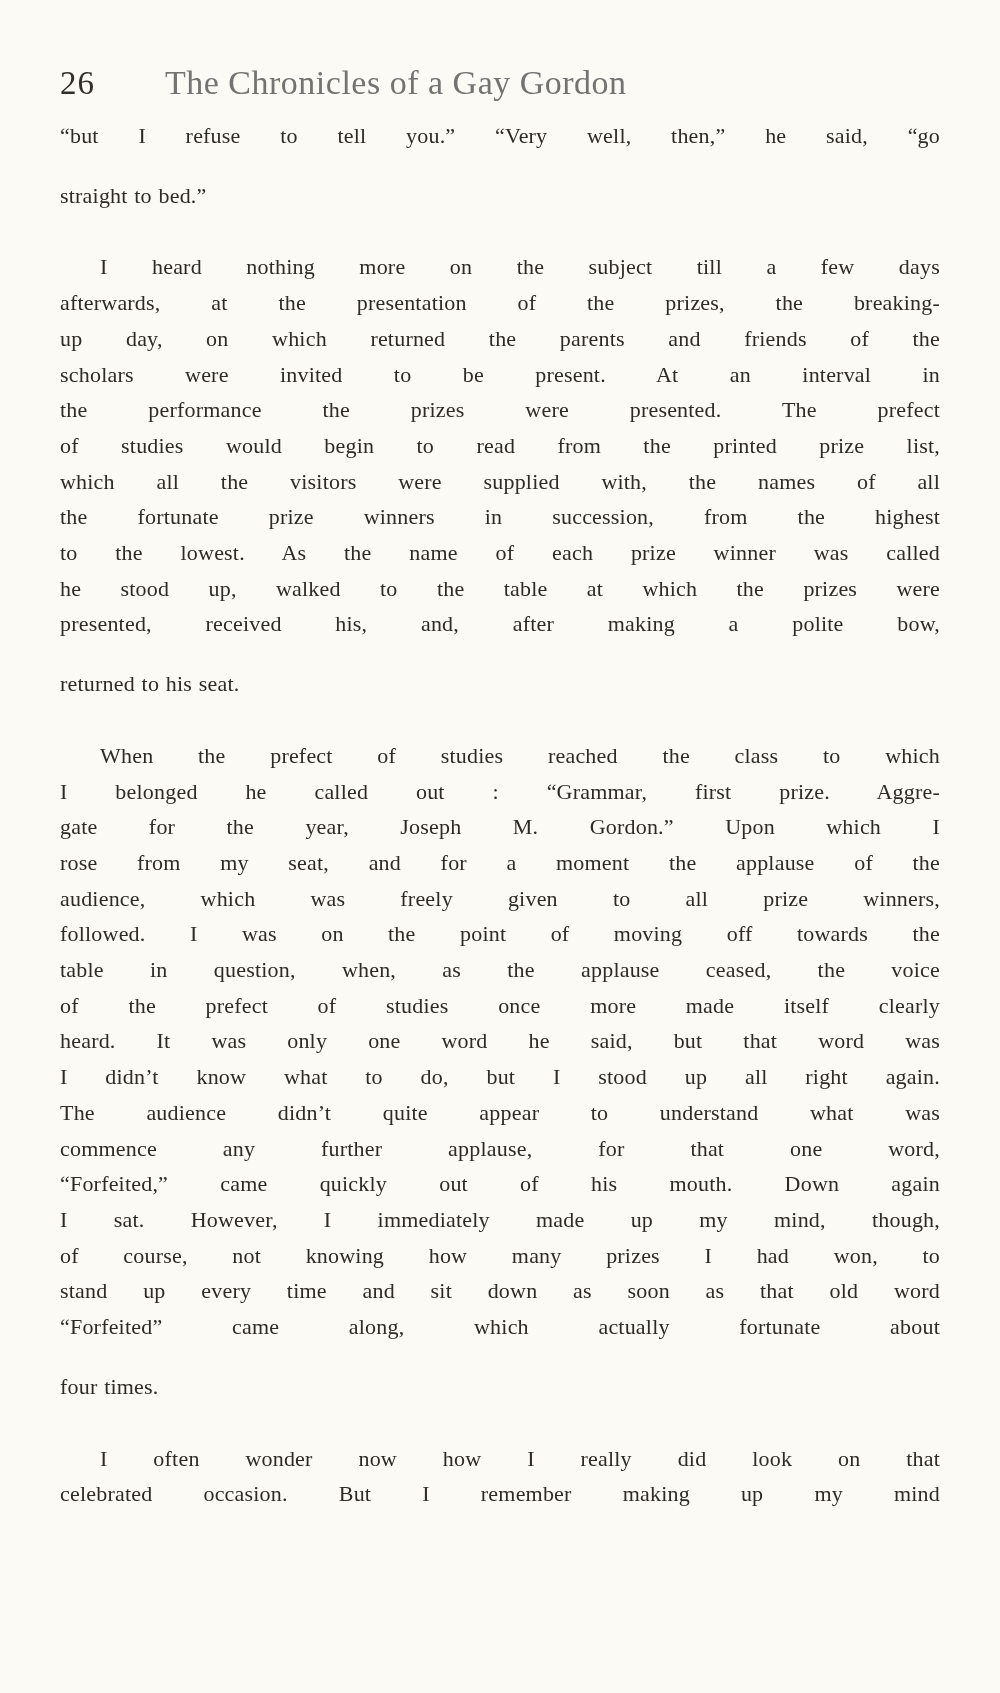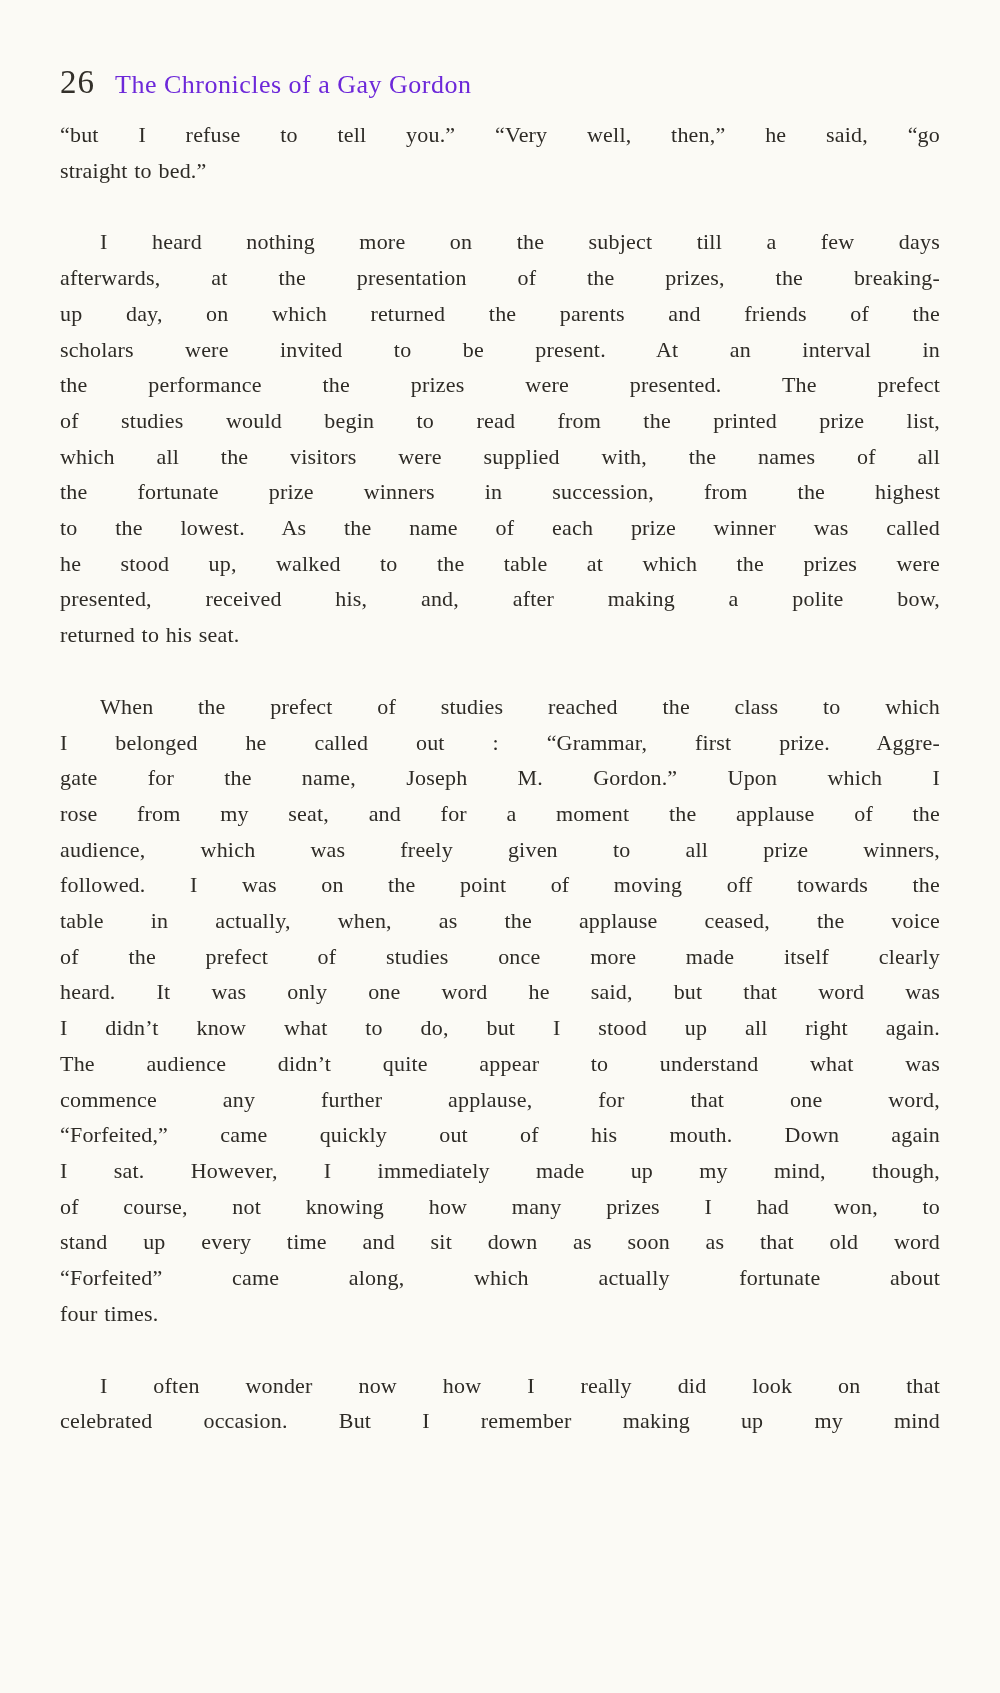--- a/index.html
+++ b/index.html
@@ -20,46 +20,47 @@
     overflow: hidden;
   }
   .header {
     display: flex;
     align-items: baseline;
     margin: 0 0 16px 0;
   }
   .page-number {
     font-size: 33px;
     letter-spacing: 1px;
-    margin-right: 20px;
+    margin-right: 70px;
     color: #33302a;
   }
   .page-title {
-    font-size: 26px;
+    font-size: 34px;
     letter-spacing: 0.5px;
-    color: #6d28d9;
+    color: #737373;
     white-space: nowrap;
   }
   .page-body {
     margin-top: 4px;
   }
   .paragraph {
     margin: 0;
   }
   .line {
     font-size: 22px;
     line-height: 35.7px;
     text-align: justify;
     text-align-last: justify;
     letter-spacing: 0.2px;
     word-spacing: 1px;
     white-space: normal;
   }
   .line.last {
     text-align-last: left;
+    margin-top: 24px;
   }
   .line.indent {
     text-indent: 40px;
     margin-top: 36px;
   }
 </style>
 </head>
 <body>
 
 <div class="page">
@@ -82,25 +83,25 @@
         <div class="line">which all the visitors were supplied with, the names of all</div>
         <div class="line">the fortunate prize winners in succession, from the highest</div>
         <div class="line">to the lowest.  As the name of each prize winner was called</div>
         <div class="line">he stood up, walked to the table at which the prizes were</div>
         <div class="line">presented, received his, and, after making a polite bow,</div>
         <div class="line last">returned to his seat.</div>
       </div>
       <div class="paragraph">
         <div class="line indent">When the prefect of studies reached the class to which</div>
         <div class="line">I belonged he called out : “Grammar, first prize.  Aggre-</div>
-        <div class="line">gate for the name, Joseph M. Gordon.”  Upon which I</div>
+        <div class="line">gate for the year, Joseph M. Gordon.”  Upon which I</div>
         <div class="line">rose from my seat, and for a moment the applause of the</div>
         <div class="line">audience, which was freely given to all prize winners,</div>
         <div class="line">followed.  I was on the point of moving off towards the</div>
-        <div class="line">table in actually, when, as the applause ceased, the voice</div>
+        <div class="line">table in question, when, as the applause ceased, the voice</div>
         <div class="line">of the prefect of studies once more made itself clearly</div>
         <div class="line">heard.  It was only one word he said, but that word was</div>
         <div class="line">I didn’t know what to do, but I stood up all right again.</div>
         <div class="line">The audience didn’t quite appear to understand what was</div>
         <div class="line">commence any further applause, for that one word,</div>
         <div class="line">“Forfeited,” came quickly out of his mouth.  Down again</div>
         <div class="line">I sat.  However, I immediately made up my mind, though,</div>
         <div class="line">of course, not knowing how many prizes I had won, to</div>
         <div class="line">stand up every time and sit down as soon as that old word</div>
         <div class="line">“Forfeited” came along, which actually fortunate about</div>

